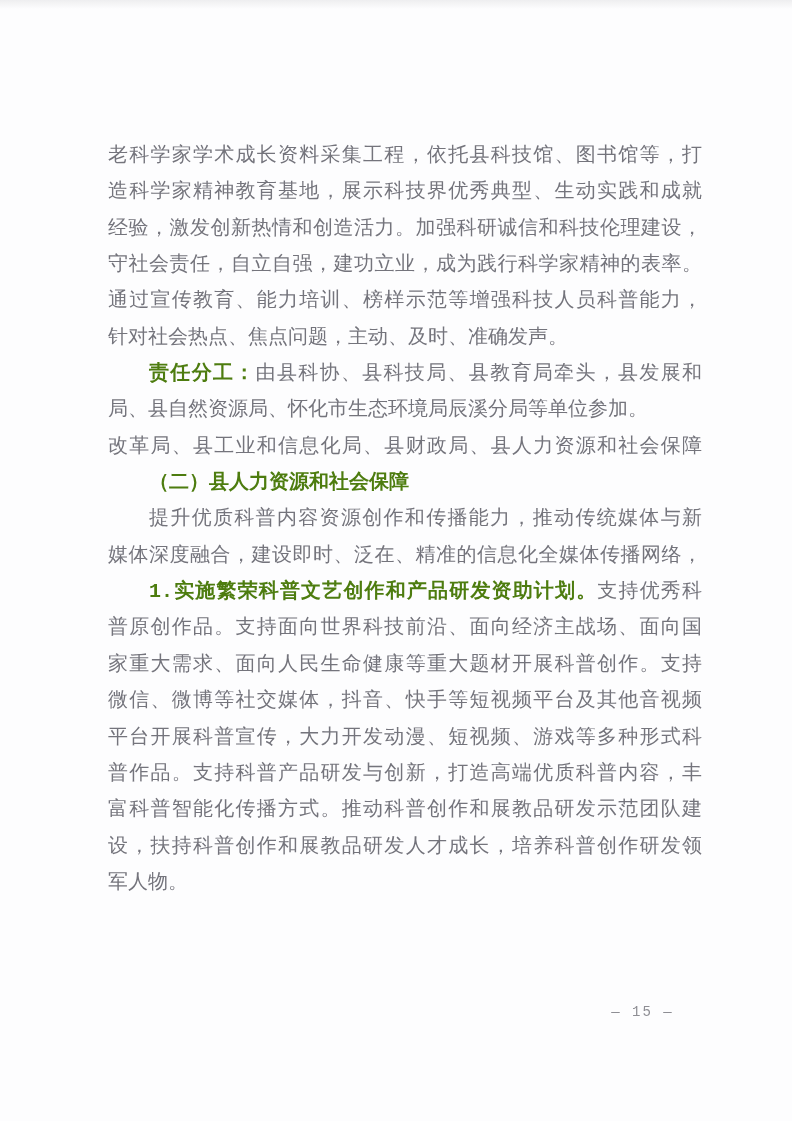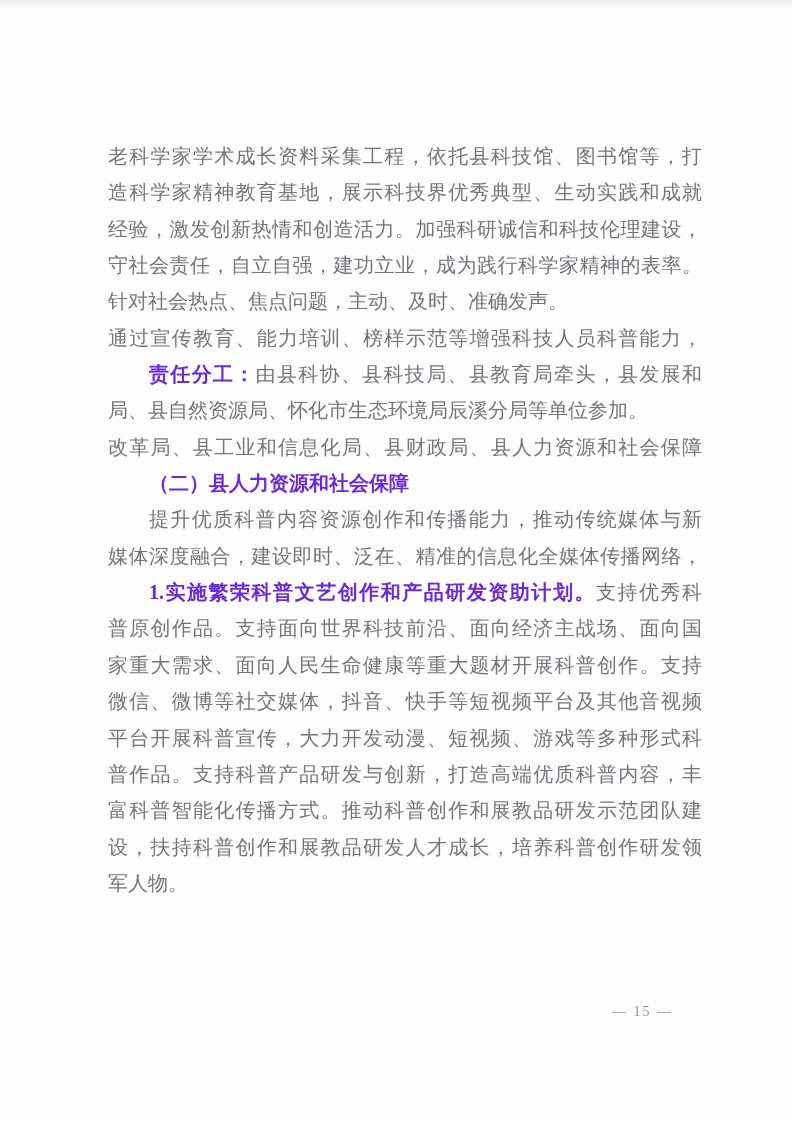--- a/index.html
+++ b/index.html
@@ -6,21 +6,21 @@
     margin: 0;
     padding: 0;
     background: #ffffff;
   }
   .page {
     position: relative;
     width: 792px;
     height: 1121px;
     background: #fdfdfe;
     overflow: hidden;
-    font-family: Liberation Serif, serif;
+    font-family: Liberation Mono, monospace;
   }
   .scan-edge {
     position: absolute;
     top: 0; left: 0; right: 0;
     height: 9px;
     background: linear-gradient(to bottom, rgba(130,130,136,0.12), rgba(130,130,136,0));
     pointer-events: none;
   }
   .textblock {
     position: absolute;
@@ -39,21 +39,21 @@
   .line.j {
     text-align: justify;
     text-align-last: justify;
     text-justify: inter-character;
   }
   .line.ind {
     text-indent: 41px;
   }
   .line strong, .line.heading {
     font-weight: 700;
-    color: #6d28d9;
+    color: #4d7c0f;
   }
   .pagenum {
     position: absolute;
     top: 999px;
     left: 540px;
     width: 205px;
     height: 26px;
     line-height: 26px;
     text-align: center;
     font-size: 14px;
@@ -65,22 +65,22 @@
 <body>
 
 <div class="page">
   <div class="scan-edge"></div>
 
   <div class="textblock">
     <div class="line j">老科学家学术成长资料采集工程，依托县科技馆、图书馆等，打</div>
     <div class="line j">造科学家精神教育基地，展示科技界优秀典型、生动实践和成就</div>
     <div class="line j">经验，激发创新热情和创造活力。加强科研诚信和科技伦理建设，</div>
     <div class="line j">守社会责任，自立自强，建功立业，成为践行科学家精神的表率。</div>
+    <div class="line j">通过宣传教育、能力培训、榜样示范等增强科技人员科普能力，</div>
     <div class="line">针对社会热点、焦点问题，主动、及时、准确发声。</div>
-    <div class="line j">通过宣传教育、能力培训、榜样示范等增强科技人员科普能力，</div>
     <div class="line j ind"><strong>责任分工：</strong><span>由县科协、县科技局、县教育局牵头，县发展和</span></div>
     <div class="line">局、县自然资源局、怀化市生态环境局辰溪分局等单位参加。</div>
     <div class="line j">改革局、县工业和信息化局、县财政局、县人力资源和社会保障</div>
     <div class="line ind heading">（二）县人力资源和社会保障</div>
     <div class="line j ind">提升优质科普内容资源创作和传播能力，推动传统媒体与新</div>
     <div class="line j">媒体深度融合，建设即时、泛在、精准的信息化全媒体传播网络，</div>
     <div class="line j ind"><strong>1.实施繁荣科普文艺创作和产品研发资助计划。</strong><span>支持优秀科</span></div>
     <div class="line j">普原创作品。支持面向世界科技前沿、面向经济主战场、面向国</div>
     <div class="line j">家重大需求、面向人民生命健康等重大题材开展科普创作。支持</div>
     <div class="line j">微信、微博等社交媒体，抖音、快手等短视频平台及其他音视频</div>

